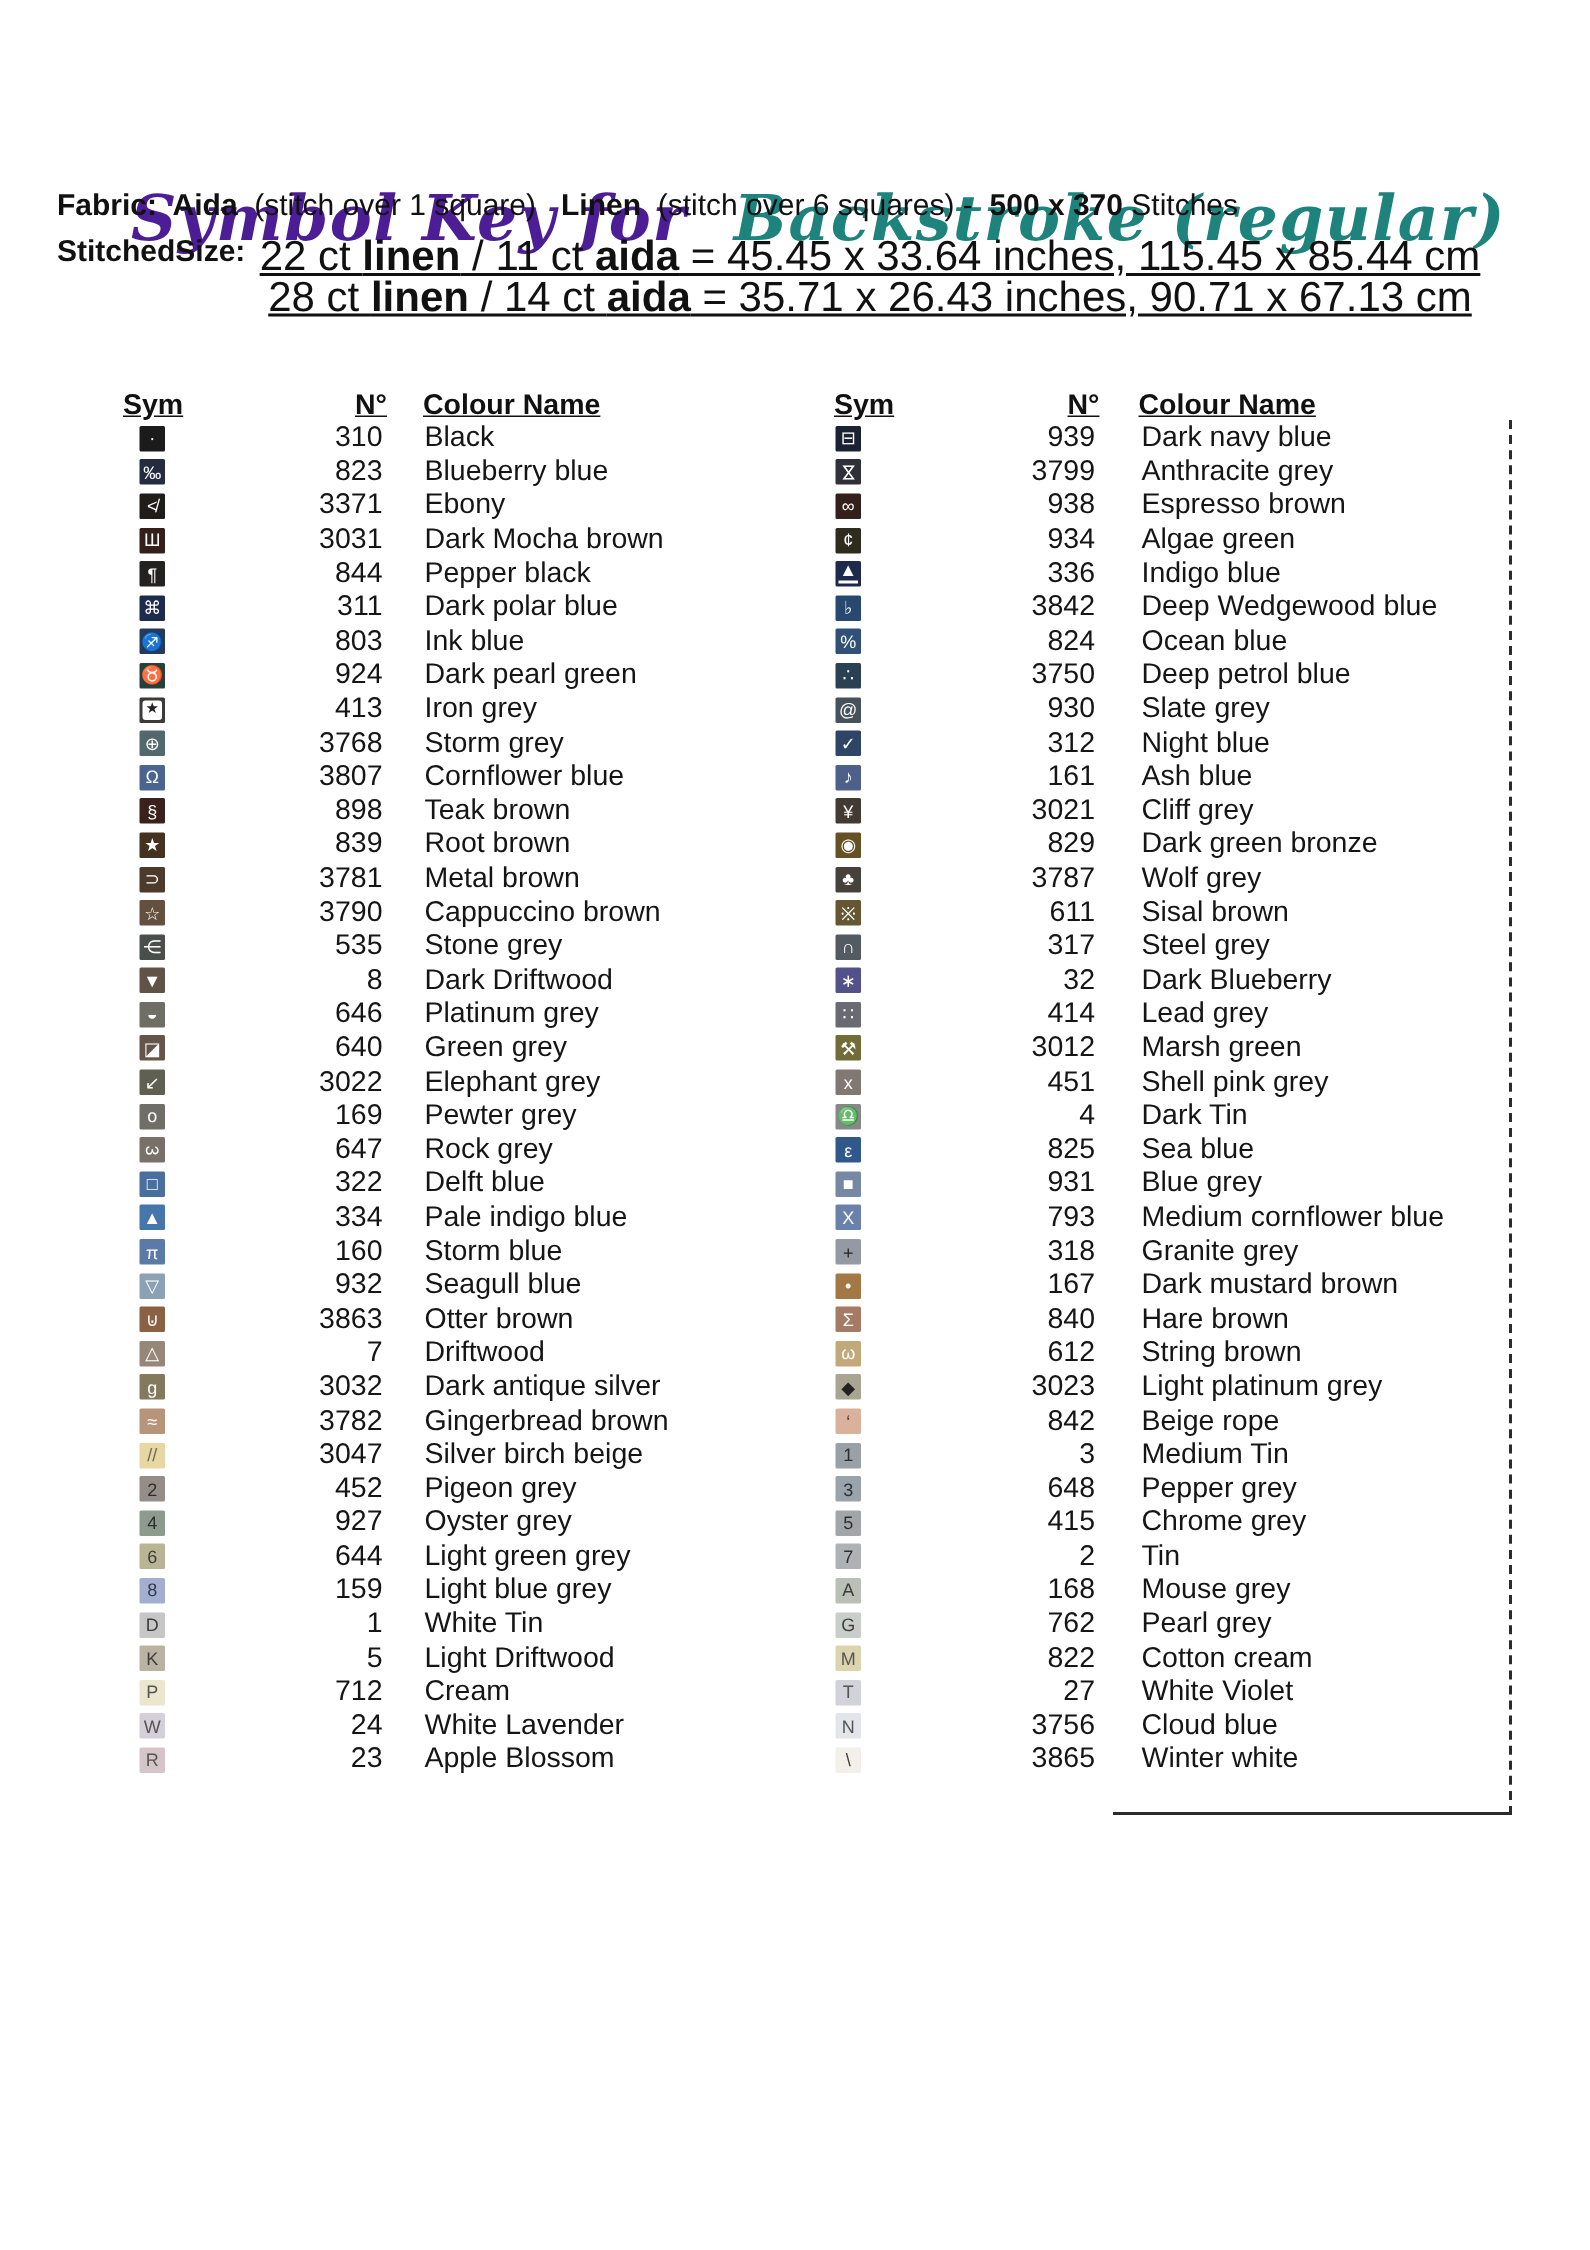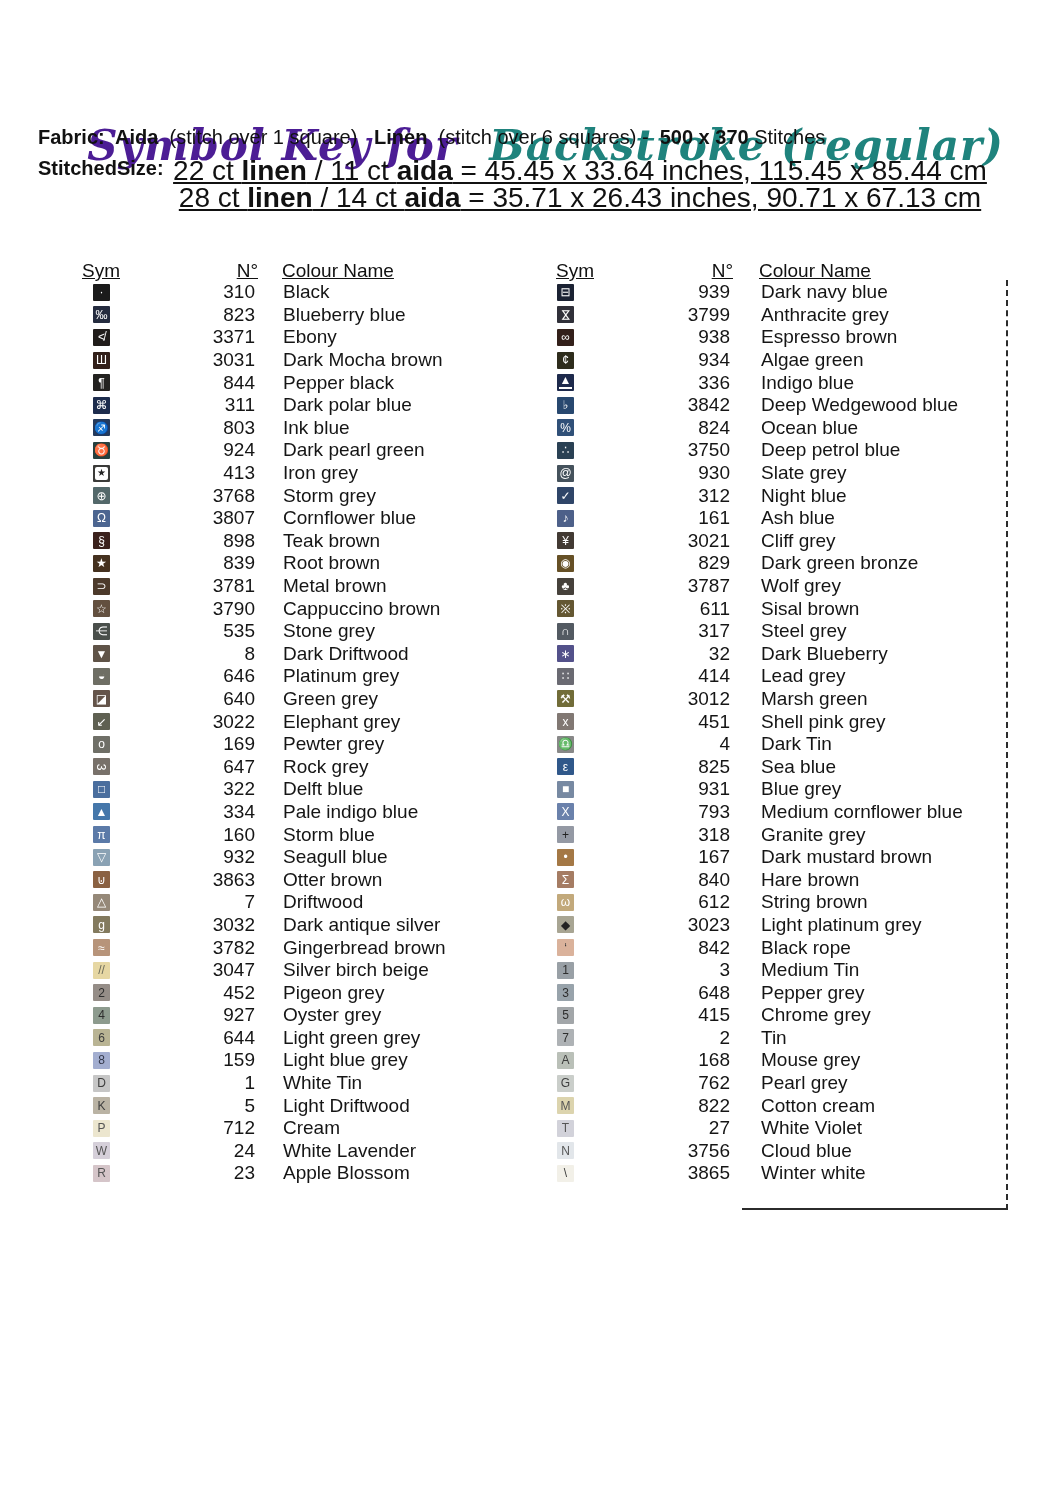--- a/index.html
+++ b/index.html
@@ -19,21 +19,21 @@
   }
   .stitched-label{
     position:absolute;left:38px;top:157px;font-size:20px;font-weight:bold;white-space:pre;text-align:center;
   }
   .size-block{
     position:absolute;left:150px;top:157px;width:860px;text-align:center;
   }
   .size-line{font-size:28px;line-height:27px;white-space:pre;text-decoration:underline;}
   .rich b{font-weight:bold;}
   
-  .hdr{position:absolute;top:260px;font-size:19px;font-weight:normal;text-decoration:underline;white-space:pre;}
+  .hdr{position:absolute;top:260px;font-size:19px;font-weight:bold;text-decoration:underline;white-space:pre;}
   #hdr-sym-l{left:82px;}
   #hdr-num-l{left:158px;width:100px;text-align:right;}
   #hdr-name-l{left:282px;}
   #hdr-sym-r{left:556px;}
   #hdr-num-r{left:633px;width:100px;text-align:right;}
   #hdr-name-r{left:759px;}
   
   .col{position:absolute;top:281px;}
   #left-col{left:93px;width:440px;}
   #right-col{left:557px;width:440px;}
@@ -632,21 +632,21 @@
       </span>
     <span class="num">3023</span>
     <span class="name">Light platinum grey</span>
   </div>
 
   <div class="row">
     <span class="sym" style="background: rgb(218, 178, 155); color: rgb(61, 61, 61);">
         <span class="g">‘</span>
       </span>
     <span class="num">842</span>
-    <span class="name">Black rope</span>
+    <span class="name">Beige rope</span>
   </div>
 
   <div class="row">
     <span class="sym" style="background: rgb(153, 160, 166); color: rgb(46, 46, 46);">
         <span class="g">1</span>
       </span>
     <span class="num">3</span>
     <span class="name">Medium Tin</span>
   </div>
 

